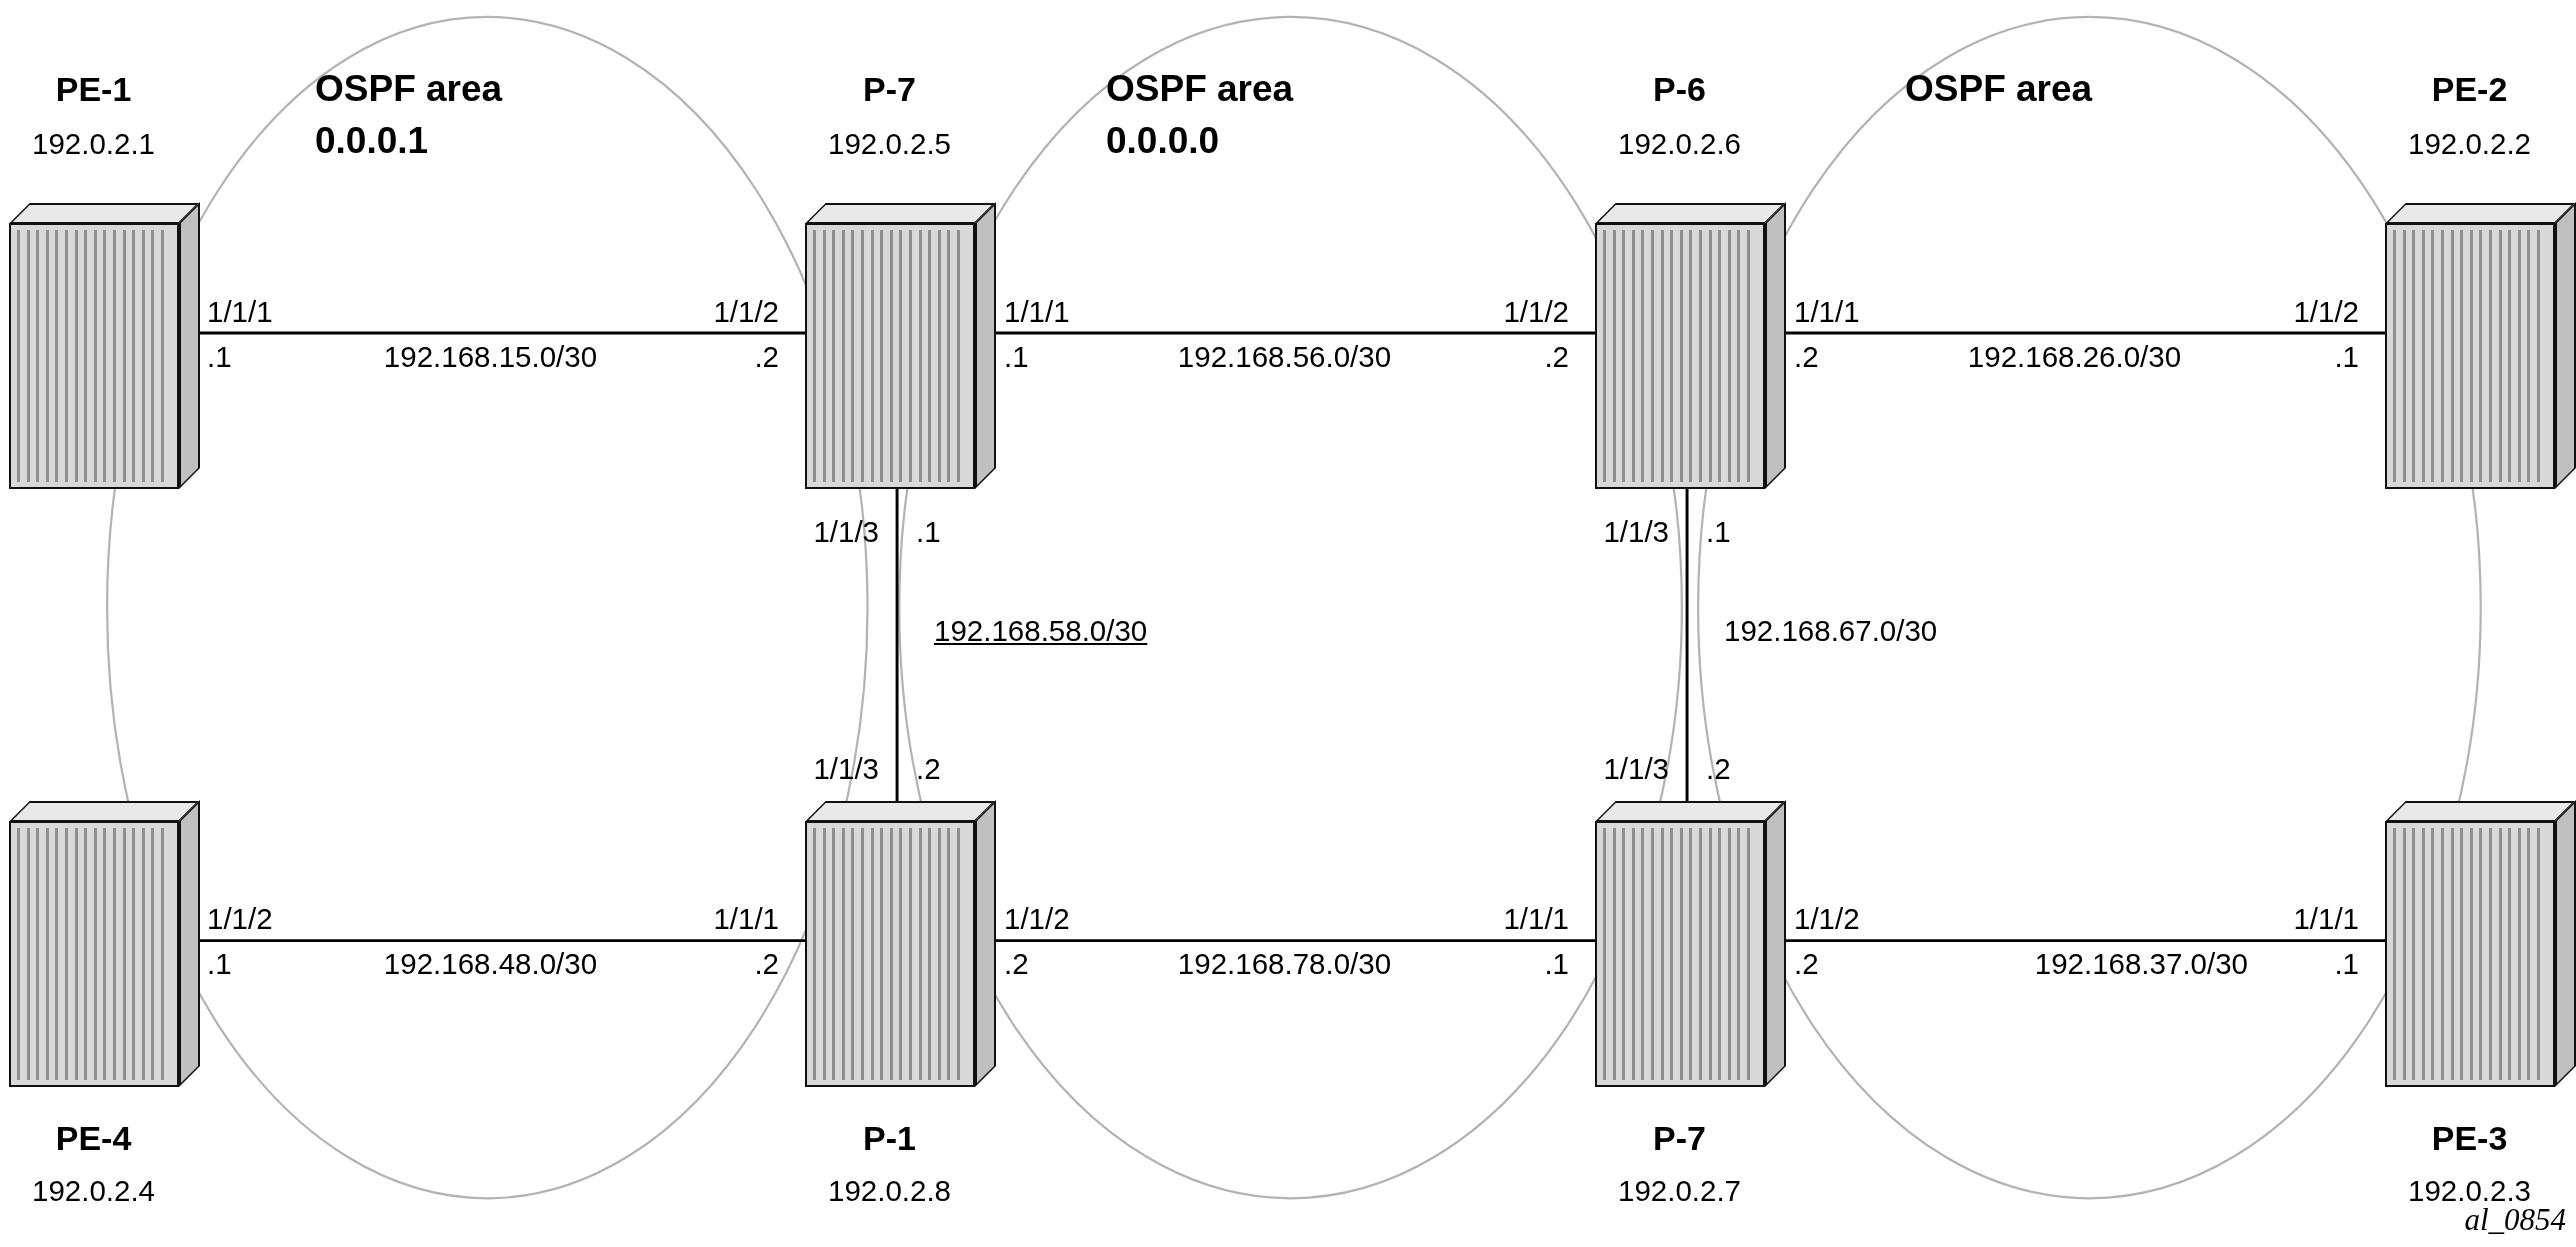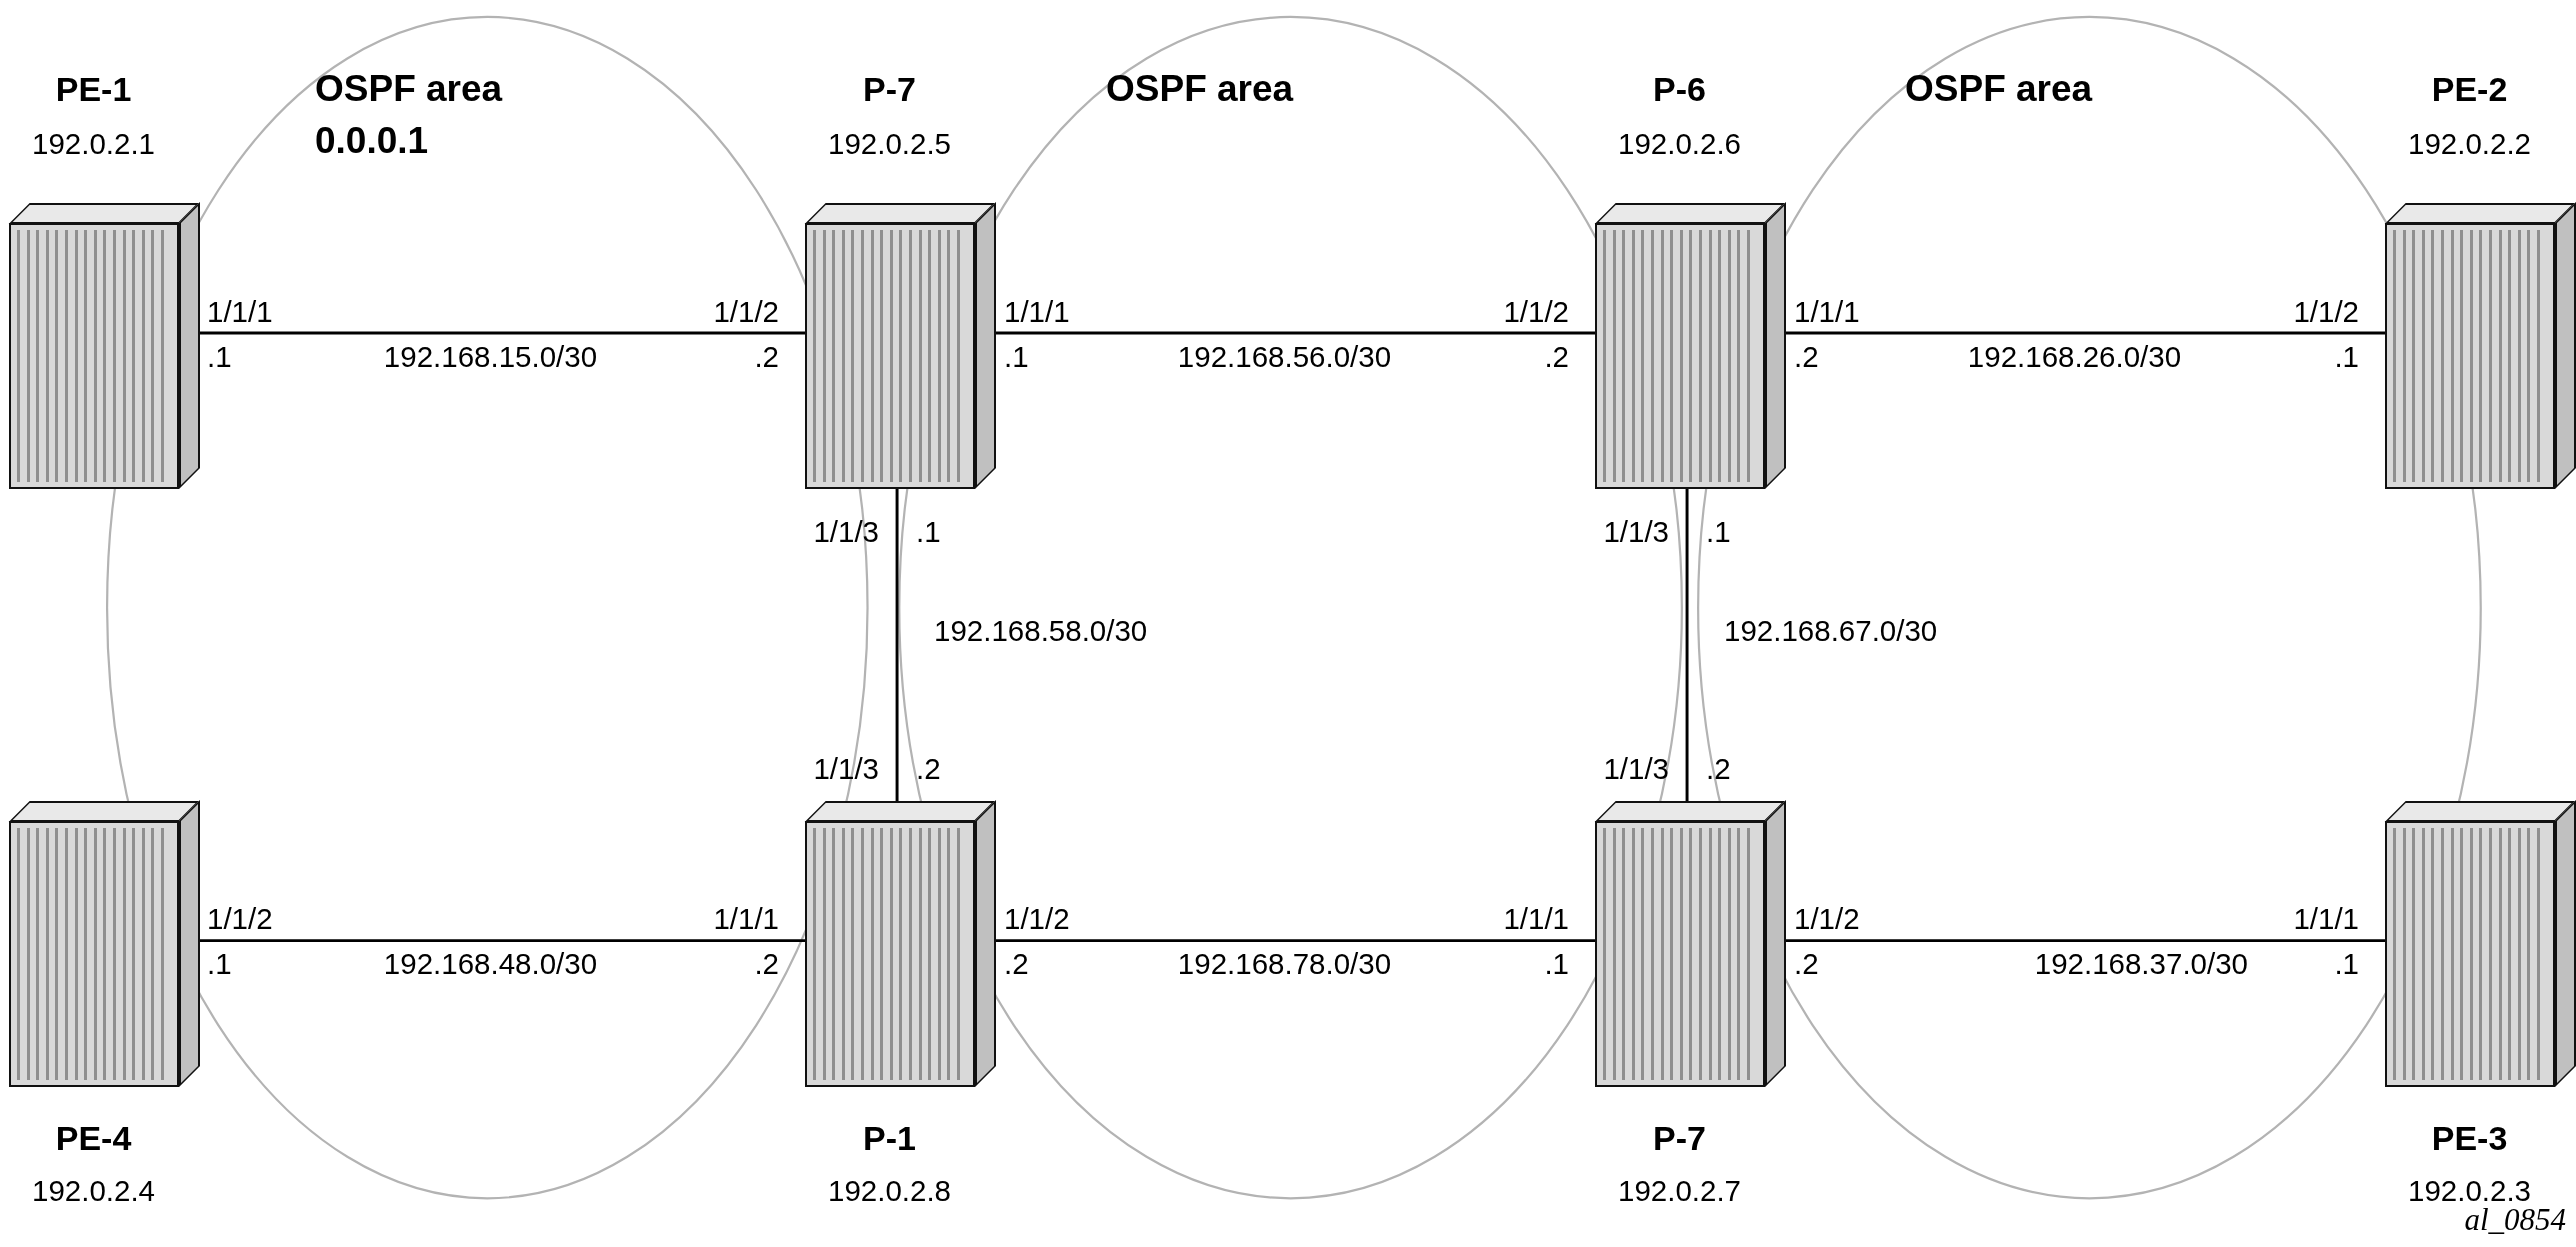--- a/index.html
+++ b/index.html
@@ -66,20 +66,21 @@
     <line class="link-line" x1="230" y1="1274" x2="1100" y2="1274"></line>
     <line class="link-line" x1="1310" y1="1274" x2="2170" y2="1274"></line>
     <line class="link-line" x1="2380" y1="1274" x2="3240" y2="1274"></line>
     <line class="link-line" x1="1215" y1="650" x2="1215" y2="1095"></line>
     <line class="link-line" x1="2285" y1="650" x2="2285" y2="1095"></line>
   </svg>
 
   <div class="area-title" style="left:315px; top:68px; width:369px;">OSPF area</div>
   <div class="area-id" style="left:315px; top:120px; width:369px;">0.0.0.1</div>
   <div class="area-title" style="left:1106px; top:68px; width:369px;">OSPF area</div>
+  <div class="area-id" style="left:1106px; top:120px; width:369px;">0.0.0.0</div>
   <div class="area-title" style="left:1905px; top:68px; width:369px;">OSPF area</div>
 
   <div class="name" style="left:-17px; top:70px; width:221px;">PE-1</div>
   <div class="ip" style="left:-17px; top:127px; width:221px;">192.0.2.1</div>
   <div class="name" style="left:779px; top:70px; width:221px;">P-7</div>
   <div class="ip" style="left:779px; top:127px; width:221px;">192.0.2.5</div>
   <div class="name" style="left:1569px; top:70px; width:221px;">P-6</div>
   <div class="ip" style="left:1569px; top:127px; width:221px;">192.0.2.6</div>
   <div class="name" style="left:2359px; top:70px; width:221px;">PE-2</div>
   <div class="ip" style="left:2359px; top:127px; width:221px;">192.0.2.2</div>
@@ -164,21 +165,21 @@
   <div class="lbl r" style="left:1466px; top:340px; width:103px;">.2</div>
 
   <div class="lbl" style="left:1794px; top:295px;">1/1/1</div>
   <div class="lbl" style="left:1794px; top:340px;">.2</div>
   <div class="lbl c" style="left:1901px; top:340px; width:347px;">192.168.26.0/30</div>
   <div class="lbl r" style="left:2256px; top:295px; width:103px;">1/1/2</div>
   <div class="lbl r" style="left:2256px; top:340px; width:103px;">.1</div>
 
   <div class="lbl r" style="left:768px; top:515px; width:111px;">1/1/3</div>
   <div class="lbl" style="left:916px; top:515px;">.1</div>
-  <div class="lbl" style="left:934px; top:614px;">192.168.58.0/30</div>
+  <div class="lbl" style="left:934px; top:614px;text-decoration:underline;">192.168.58.0/30</div>
   <div class="lbl r" style="left:768px; top:752px; width:111px;">1/1/3</div>
   <div class="lbl" style="left:916px; top:752px;">.2</div>
 
   <div class="lbl r" style="left:1558px; top:515px; width:111px;">1/1/3</div>
   <div class="lbl" style="left:1706px; top:515px;">.1</div>
   <div class="lbl" style="left:1724px; top:614px;">192.168.67.0/30</div>
   <div class="lbl r" style="left:1558px; top:752px; width:111px;">1/1/3</div>
   <div class="lbl" style="left:1706px; top:752px;">.2</div>
 
   <div class="lbl" style="left:207px; top:902px;">1/1/2</div>

